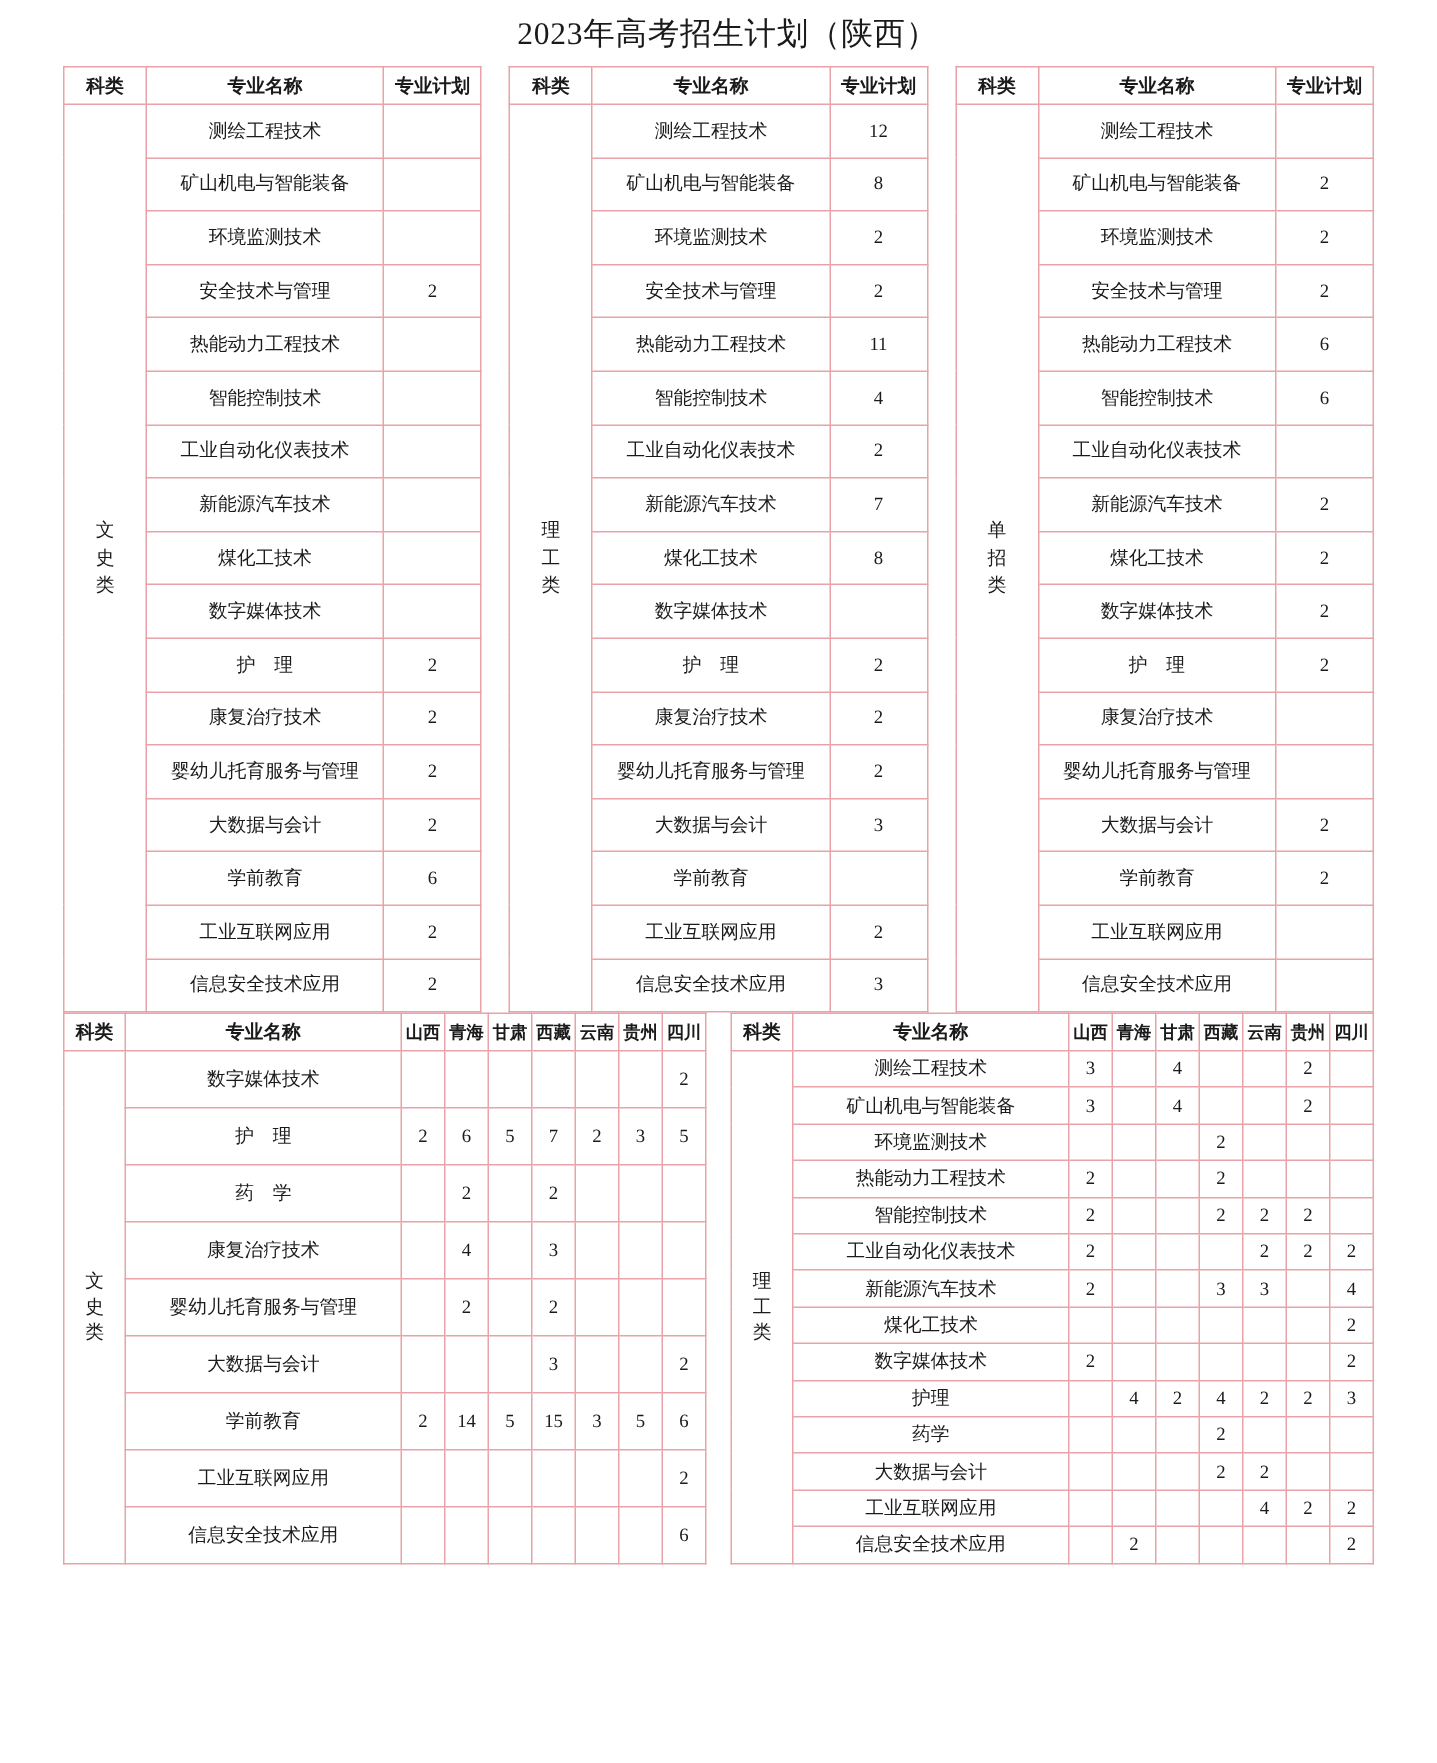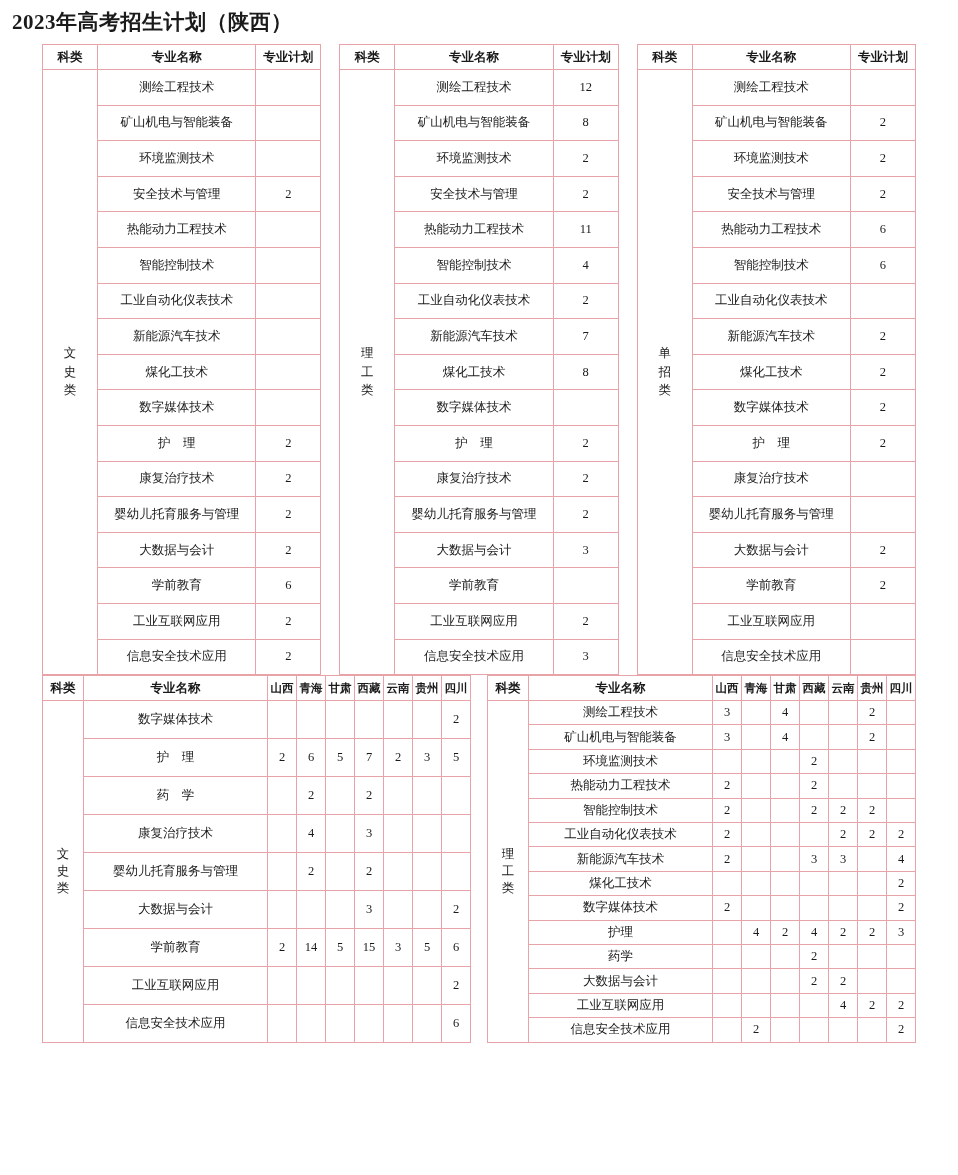--- a/index.html
+++ b/index.html
@@ -15,21 +15,22 @@
     -webkit-font-smoothing: antialiased;
   }
   .page {
     position: relative;
     width: 958px;
     padding: 0;
   }
   h1.doc-title {
     font-family: "Liberation Serif", serif;
     font-size: 21px;
-    font-weight: bold;
+    font-weight: normal;
+    text-align: center;
     margin: 8px 0 8px 12px;
     letter-spacing: 0.5px;
   }
   h1.doc-title.second {
     margin-top: 22px;
   }
   .section1 {
     display: flex;
     justify-content: center;
     gap: 18px;

